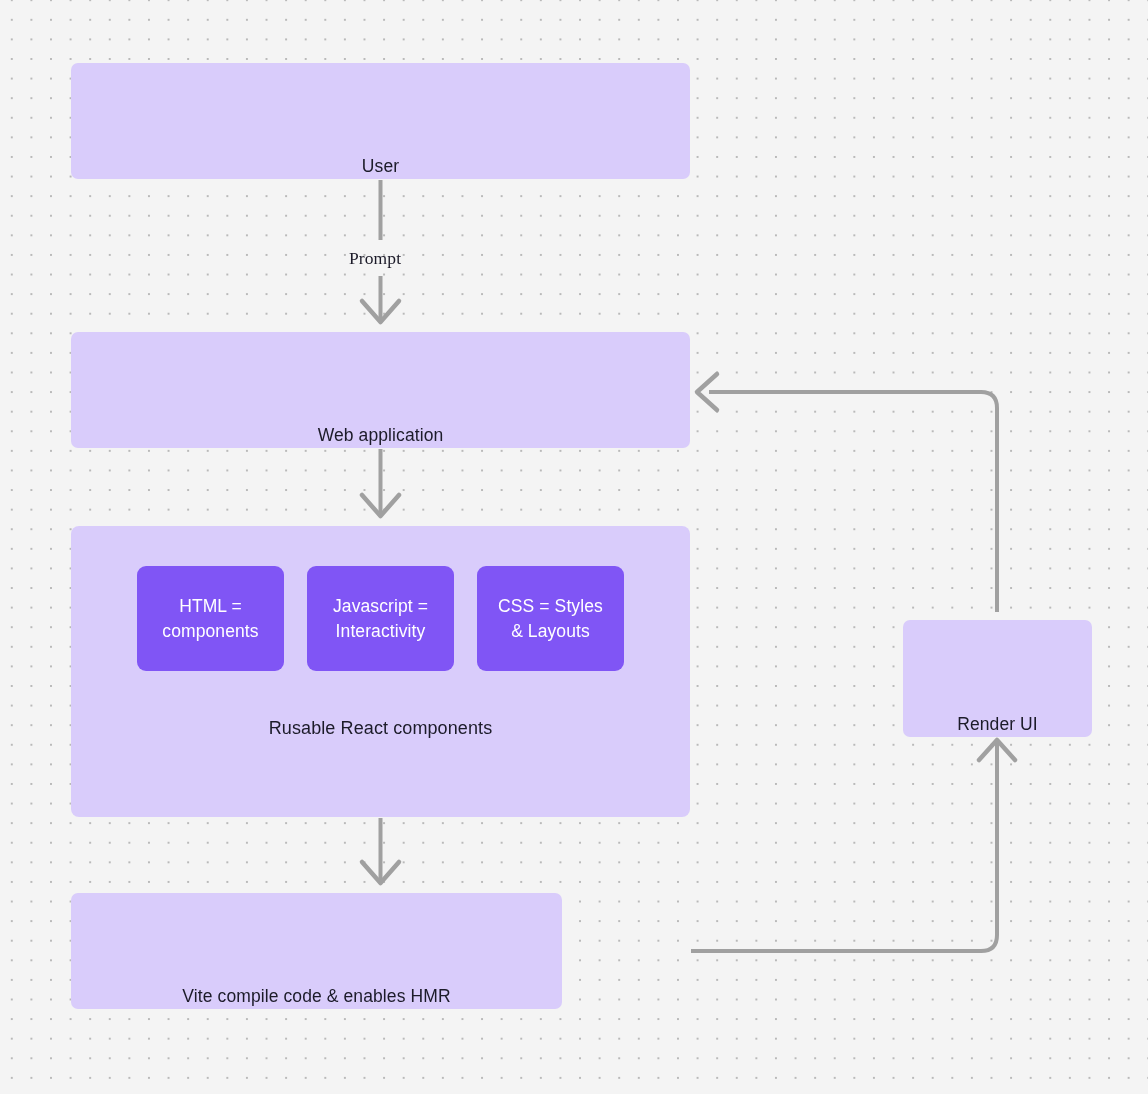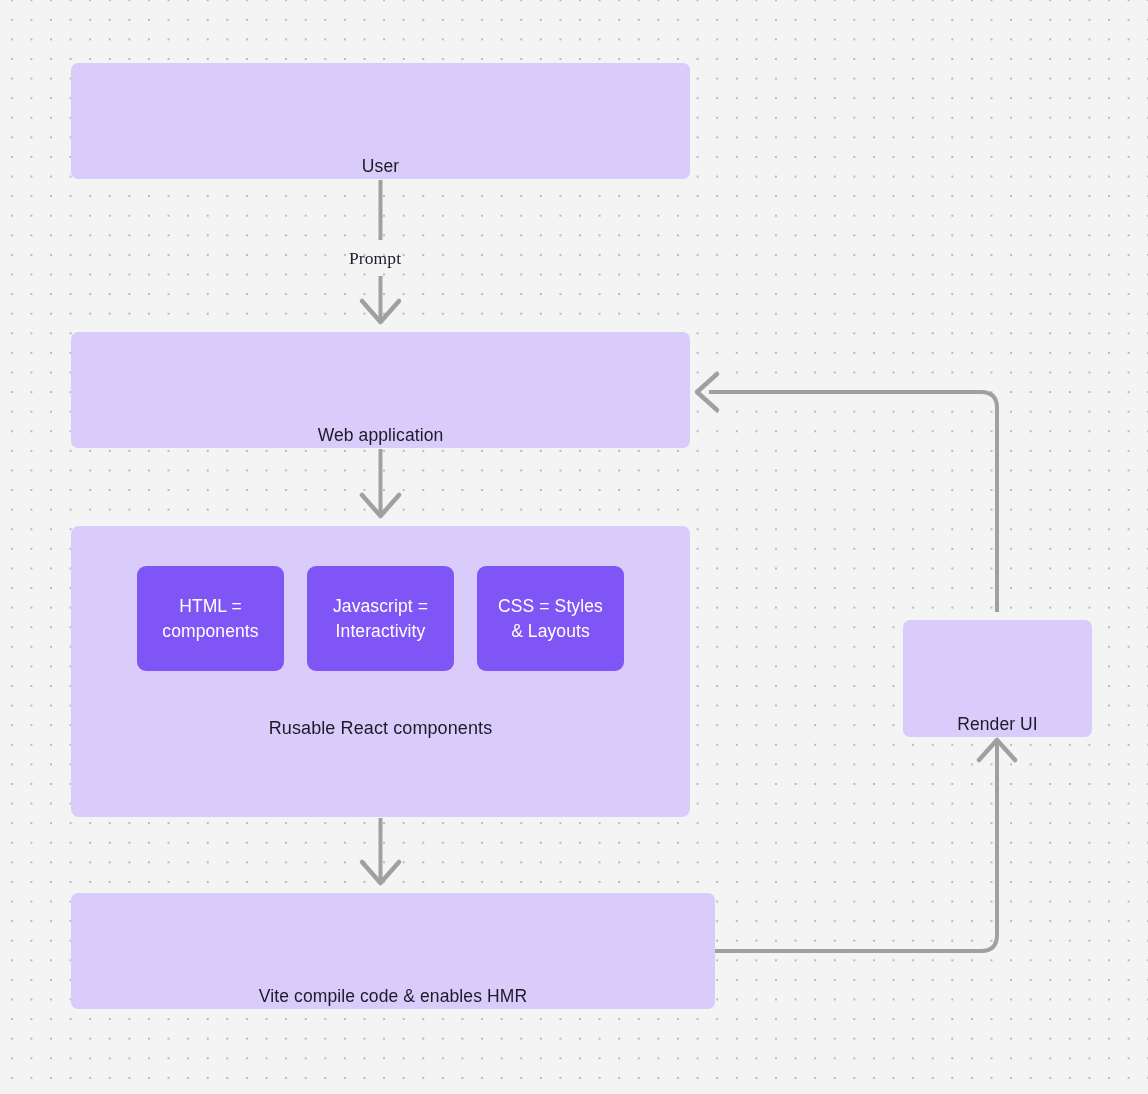--- a/index.html
+++ b/index.html
@@ -37,21 +37,21 @@
     line-height: 1.42;
     text-align: center;
     letter-spacing: 0.1px;
     z-index: 3;
   }
 
   #node-user           { left: 71px;  top: 63px;  width: 619px; height: 116px; }
   #node-web-app        { left: 71px;  top: 332px; width: 619px; height: 116px; }
   #node-components     { left: 71px;  top: 526px; width: 619px; height: 291px;
                          display: block; border-radius: 8px; }
-  #node-vite           { left: 71px;  top: 893px; width: 644px; height: 116px; }
+  #node-vite           { left: 71px;  top: 893px; width: 491px; height: 116px; }
   #node-render-ui      { left: 903px; top: 584px; width: 189px; height: 117px; margin-top: 36px; }
 
   
   .subnode-row {
     position: absolute;
     left: 0;
     top: 40px;
     width: 619px;
     height: 105px;
     display: flex;

